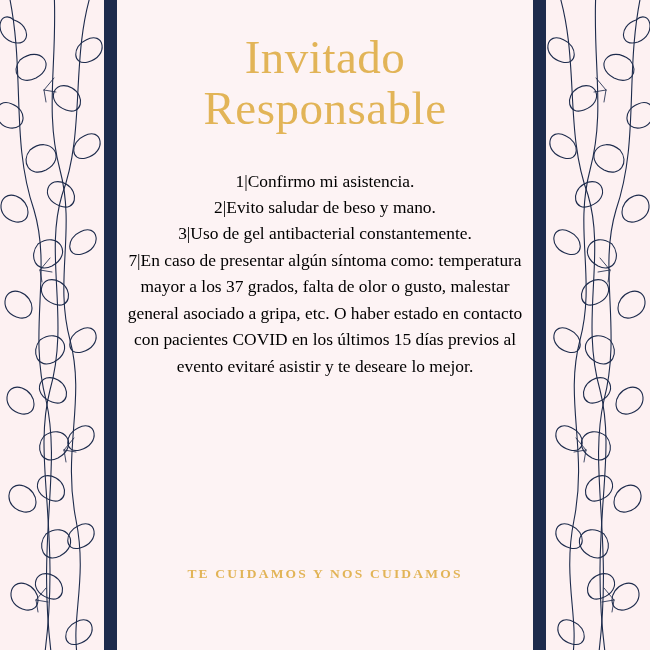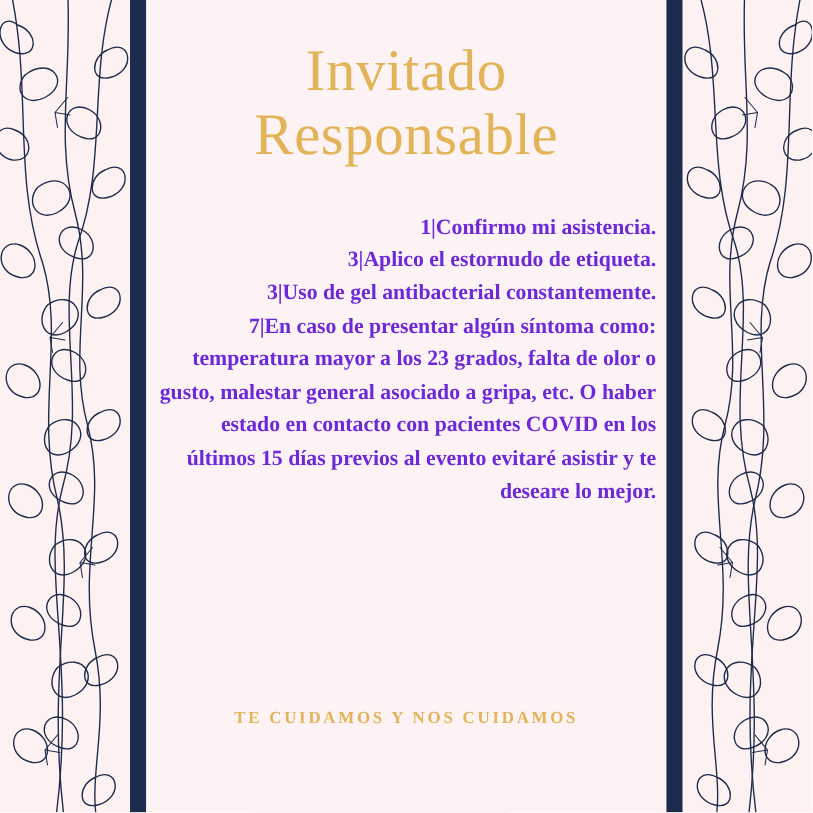--- a/index.html
+++ b/index.html
@@ -69,25 +69,24 @@
     text-align: center;
     letter-spacing: 0.5px;
     margin: 6px 0 0 0;
     font-weight: 400;
   }
   .title .line2 { display: block; text-align: center; }
 
   .rules {
     margin-top: 34px;
     width: 100%;
-    text-align: right;
-    color: #6d28d9;
+    text-align: center;
+    color: #000000;
     font-size: 17.4px;
     line-height: 1.52;
-    font-weight: bold;
   }
   .rule { white-space: nowrap; }
   .rule.wrap { white-space: normal; }
 
   .closing {
     margin-top: auto;
     margin-bottom: 48px;
     color: #e2b457;
     font-size: 13.5px;
     letter-spacing: 2.2px;
@@ -202,20 +201,20 @@
 
   <div class="card">
 
     <h1 class="title">
       <span>Invitado</span>
       <span class="line2">Responsable</span>
     </h1>
 
     <div class="rules">
       <div class="rule">1|Confirmo mi asistencia.</div>
-      <div class="rule">3|Aplico el estornudo de etiqueta.</div>
+      <div class="rule">2|Evito saludar de beso y mano.</div>
       <div class="rule">3|Uso de gel antibacterial constantemente.</div>
-      <div class="rule wrap">7|En caso de presentar algún síntoma como: temperatura mayor a los 23 grados, falta de olor o gusto, malestar general asociado a gripa, etc. O haber estado en contacto con pacientes COVID en los últimos 15 días previos al evento evitaré asistir y te deseare lo mejor.</div>
+      <div class="rule wrap">7|En caso de presentar algún síntoma como: temperatura mayor a los 37 grados, falta de olor o gusto, malestar general asociado a gripa, etc. O haber estado en contacto con pacientes COVID en los últimos 15 días previos al evento evitaré asistir y te deseare lo mejor.</div>
     </div>
 
     <div class="closing">TE CUIDAMOS Y NOS CUIDAMOS</div>
   </div>
 </div>
 
 </body></html>

